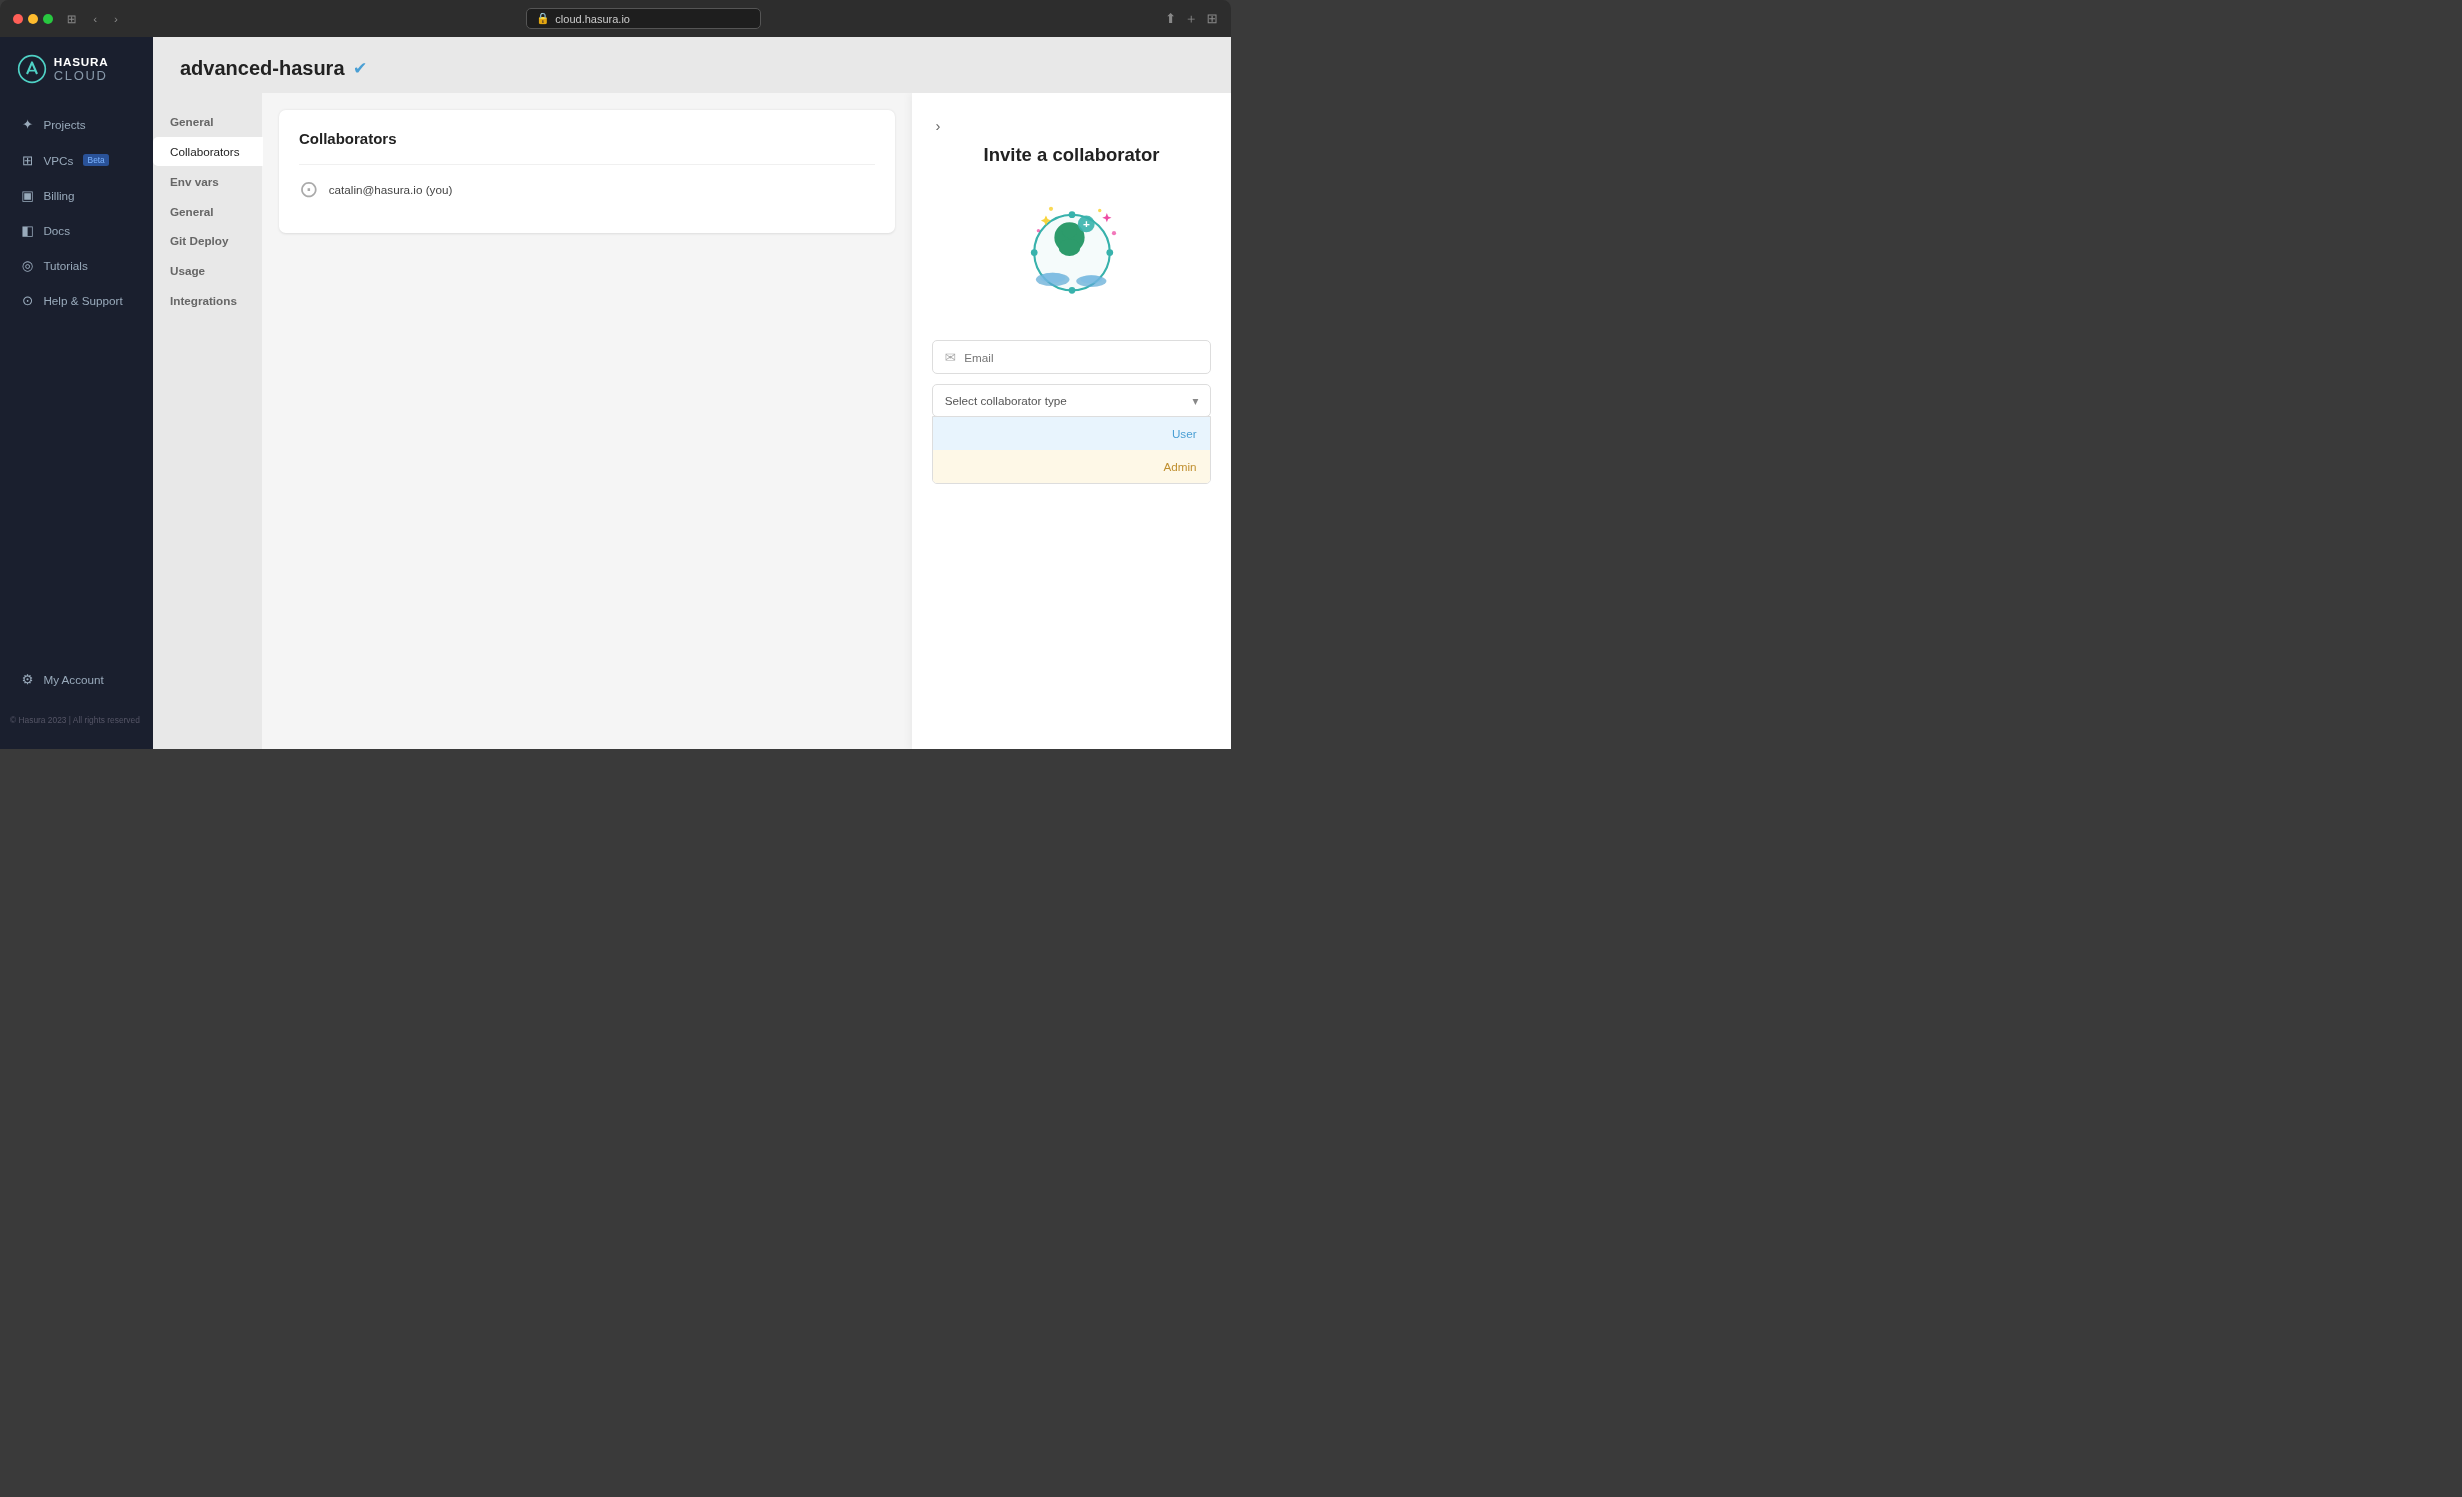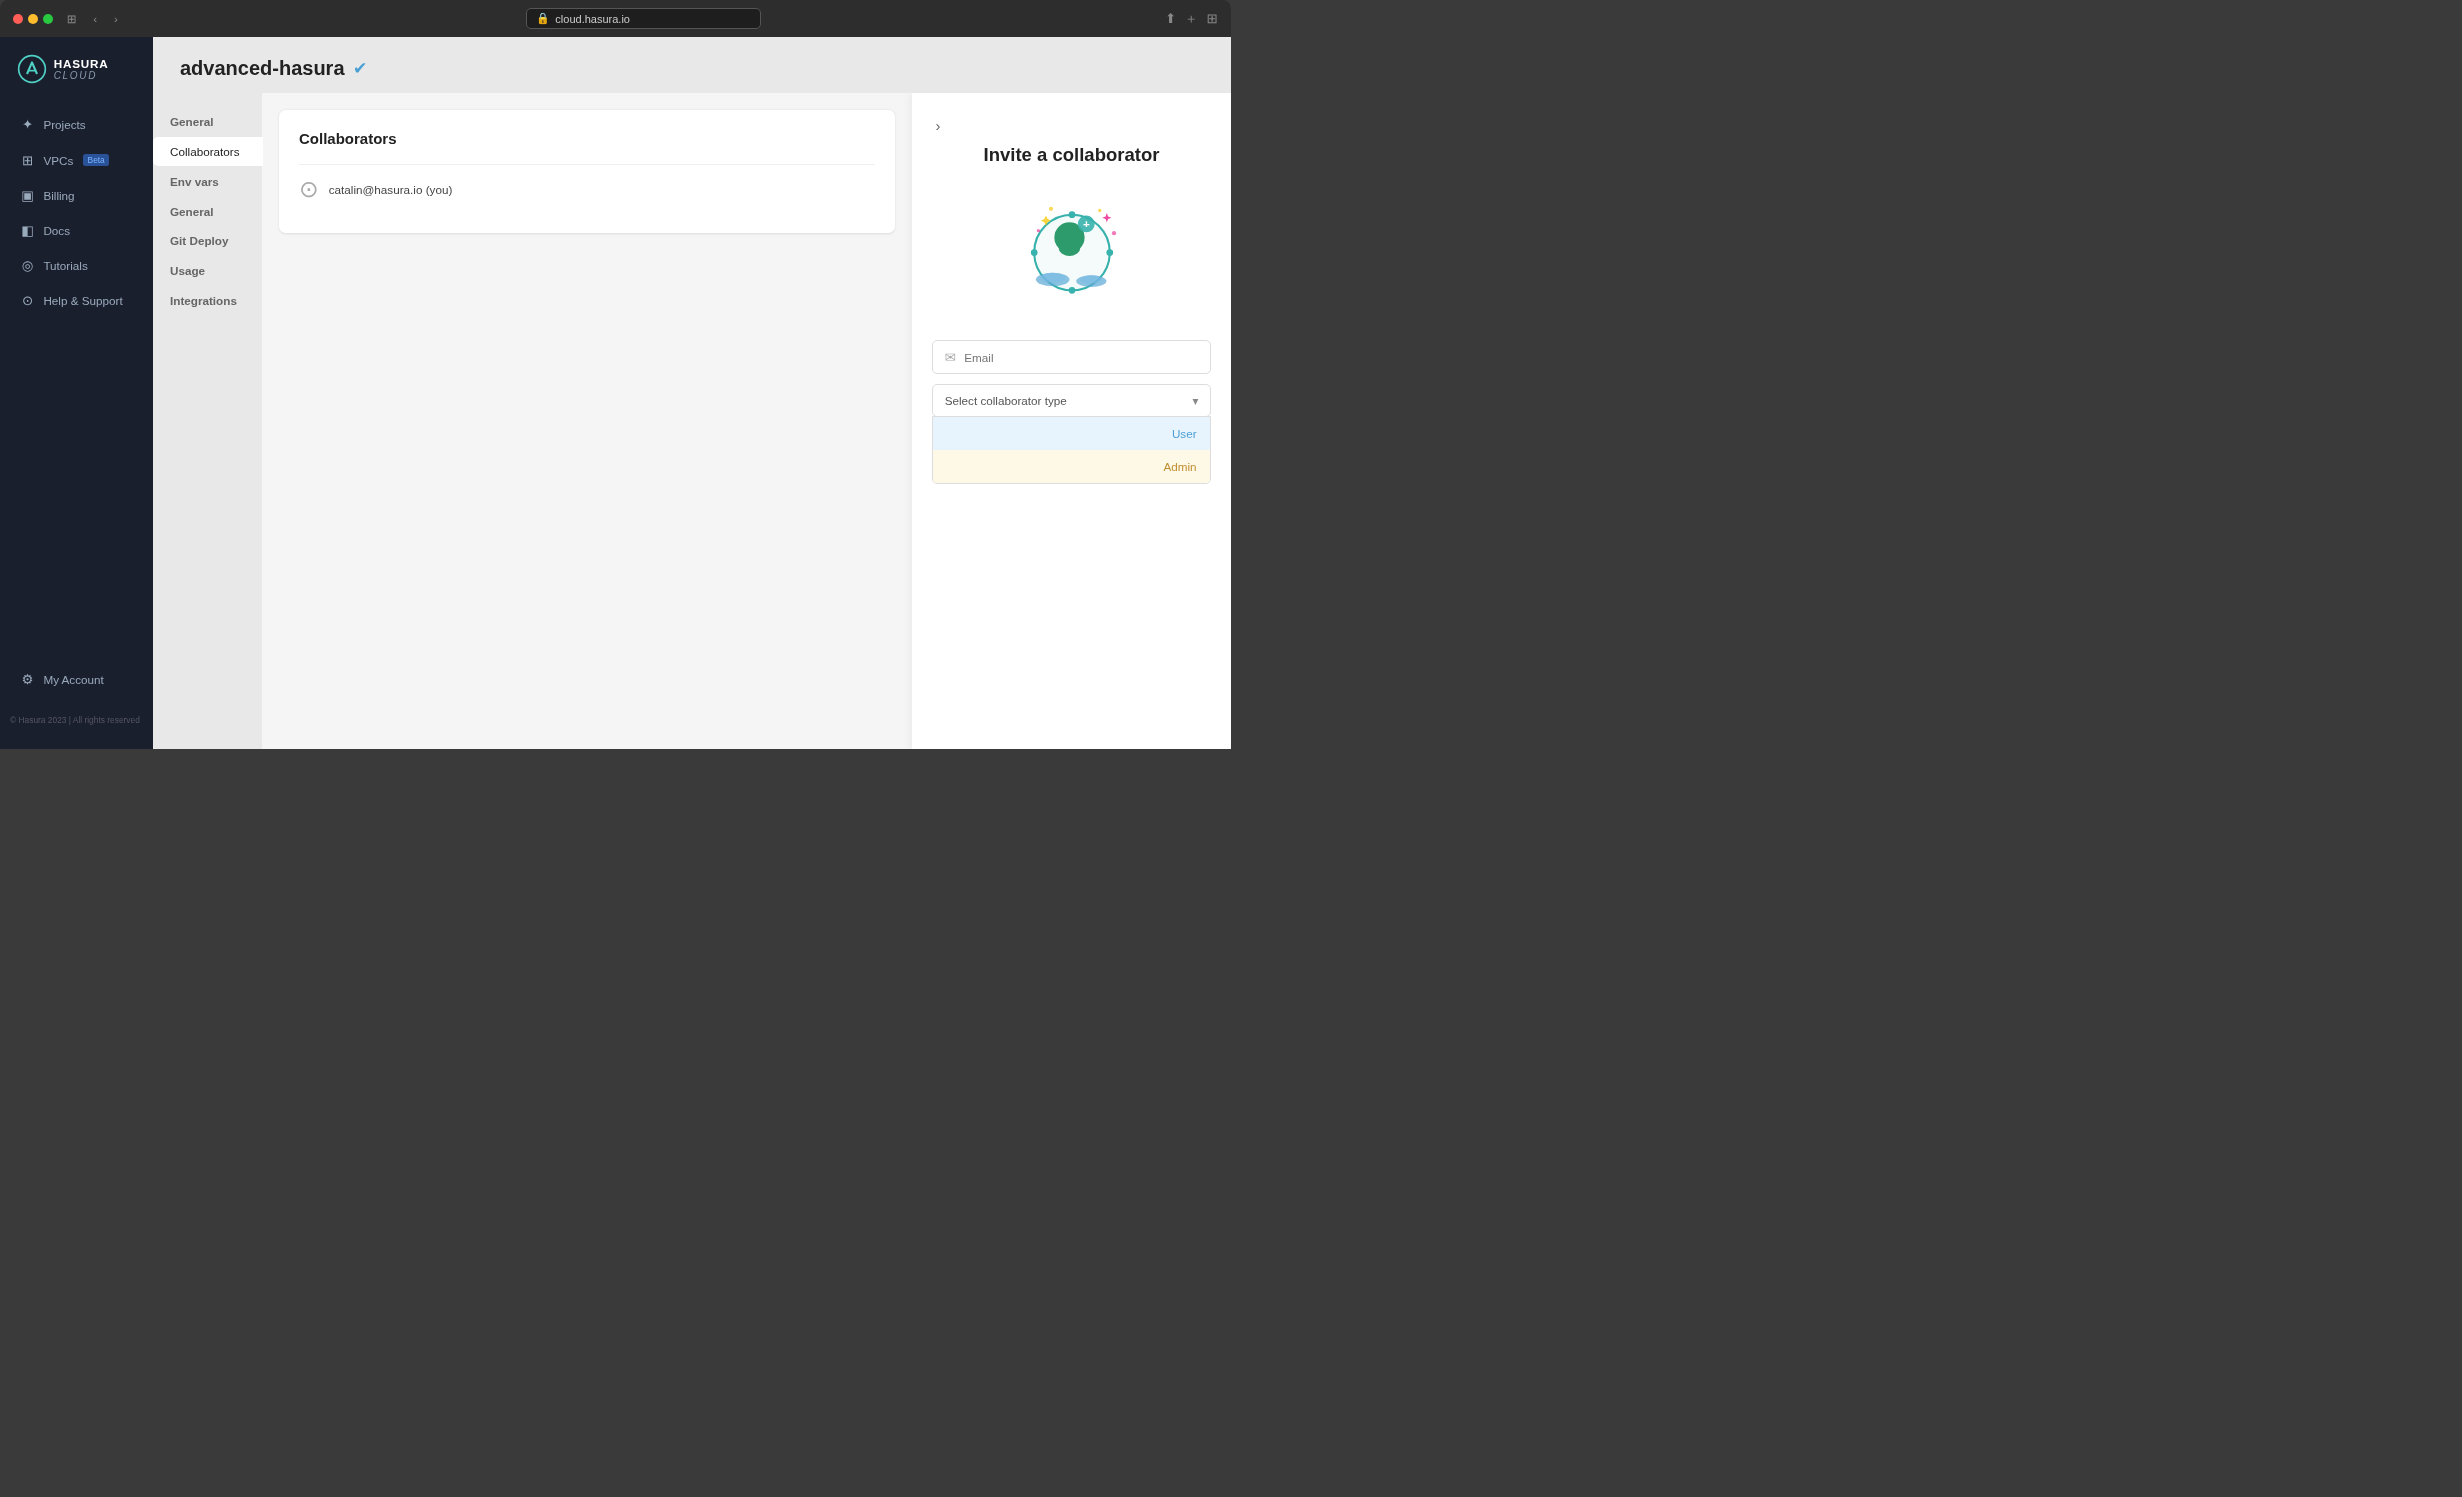--- a/index.html
+++ b/index.html
@@ -102,23 +102,22 @@
       flex-direction: column;
     }
     .logo-name {
       color: #fff;
       font-size: 11.7px;
       font-weight: 700;
       letter-spacing: 0.8px;
     }
     .logo-subtitle {
       color: #8899aa;
-      font-size: 10px;
+      font-size: 13px;
       letter-spacing: 1.7px;
-      font-style: italic;
     }
 
     .sidebar-nav {
       flex: 1;
       display: flex;
       flex-direction: column;
       gap: 3.4px;
       padding: 0 10px;
     }
     .sidebar-item {

